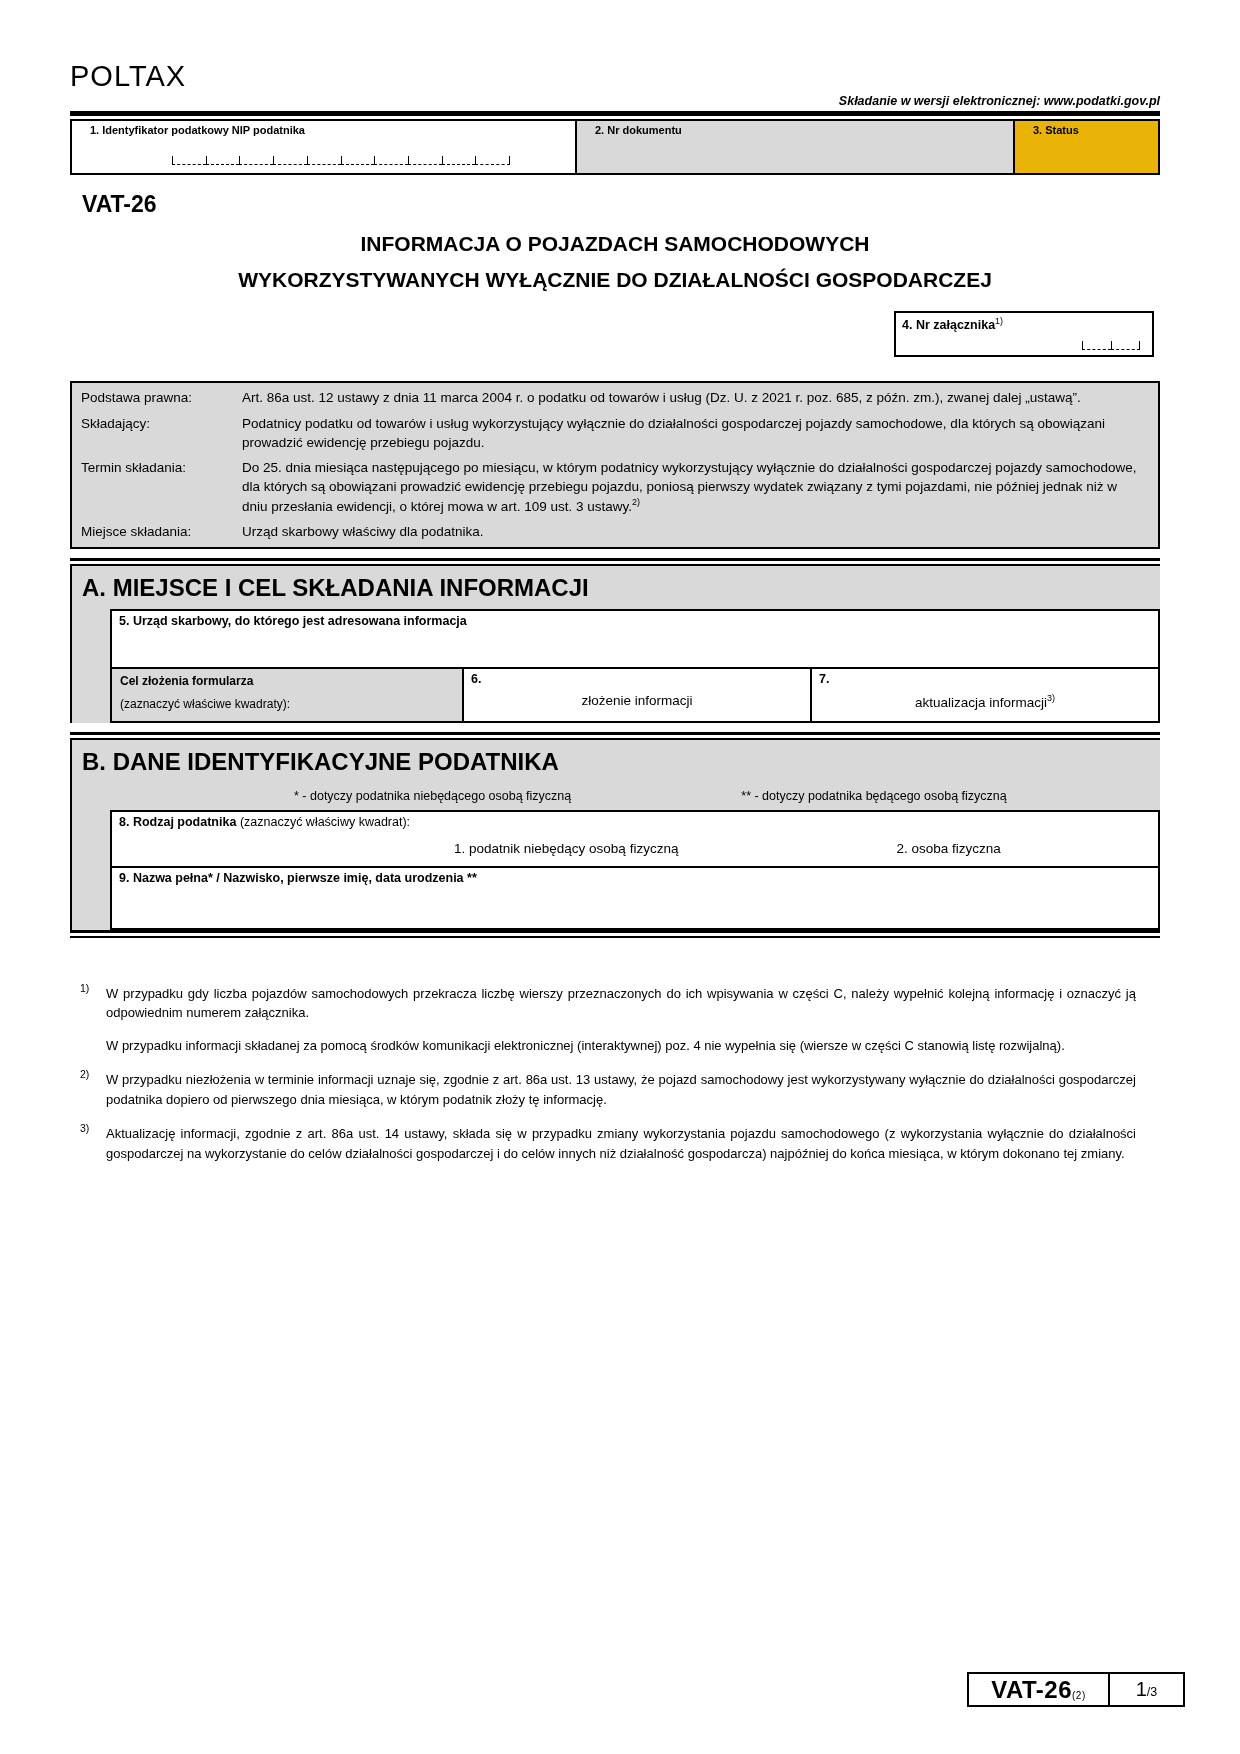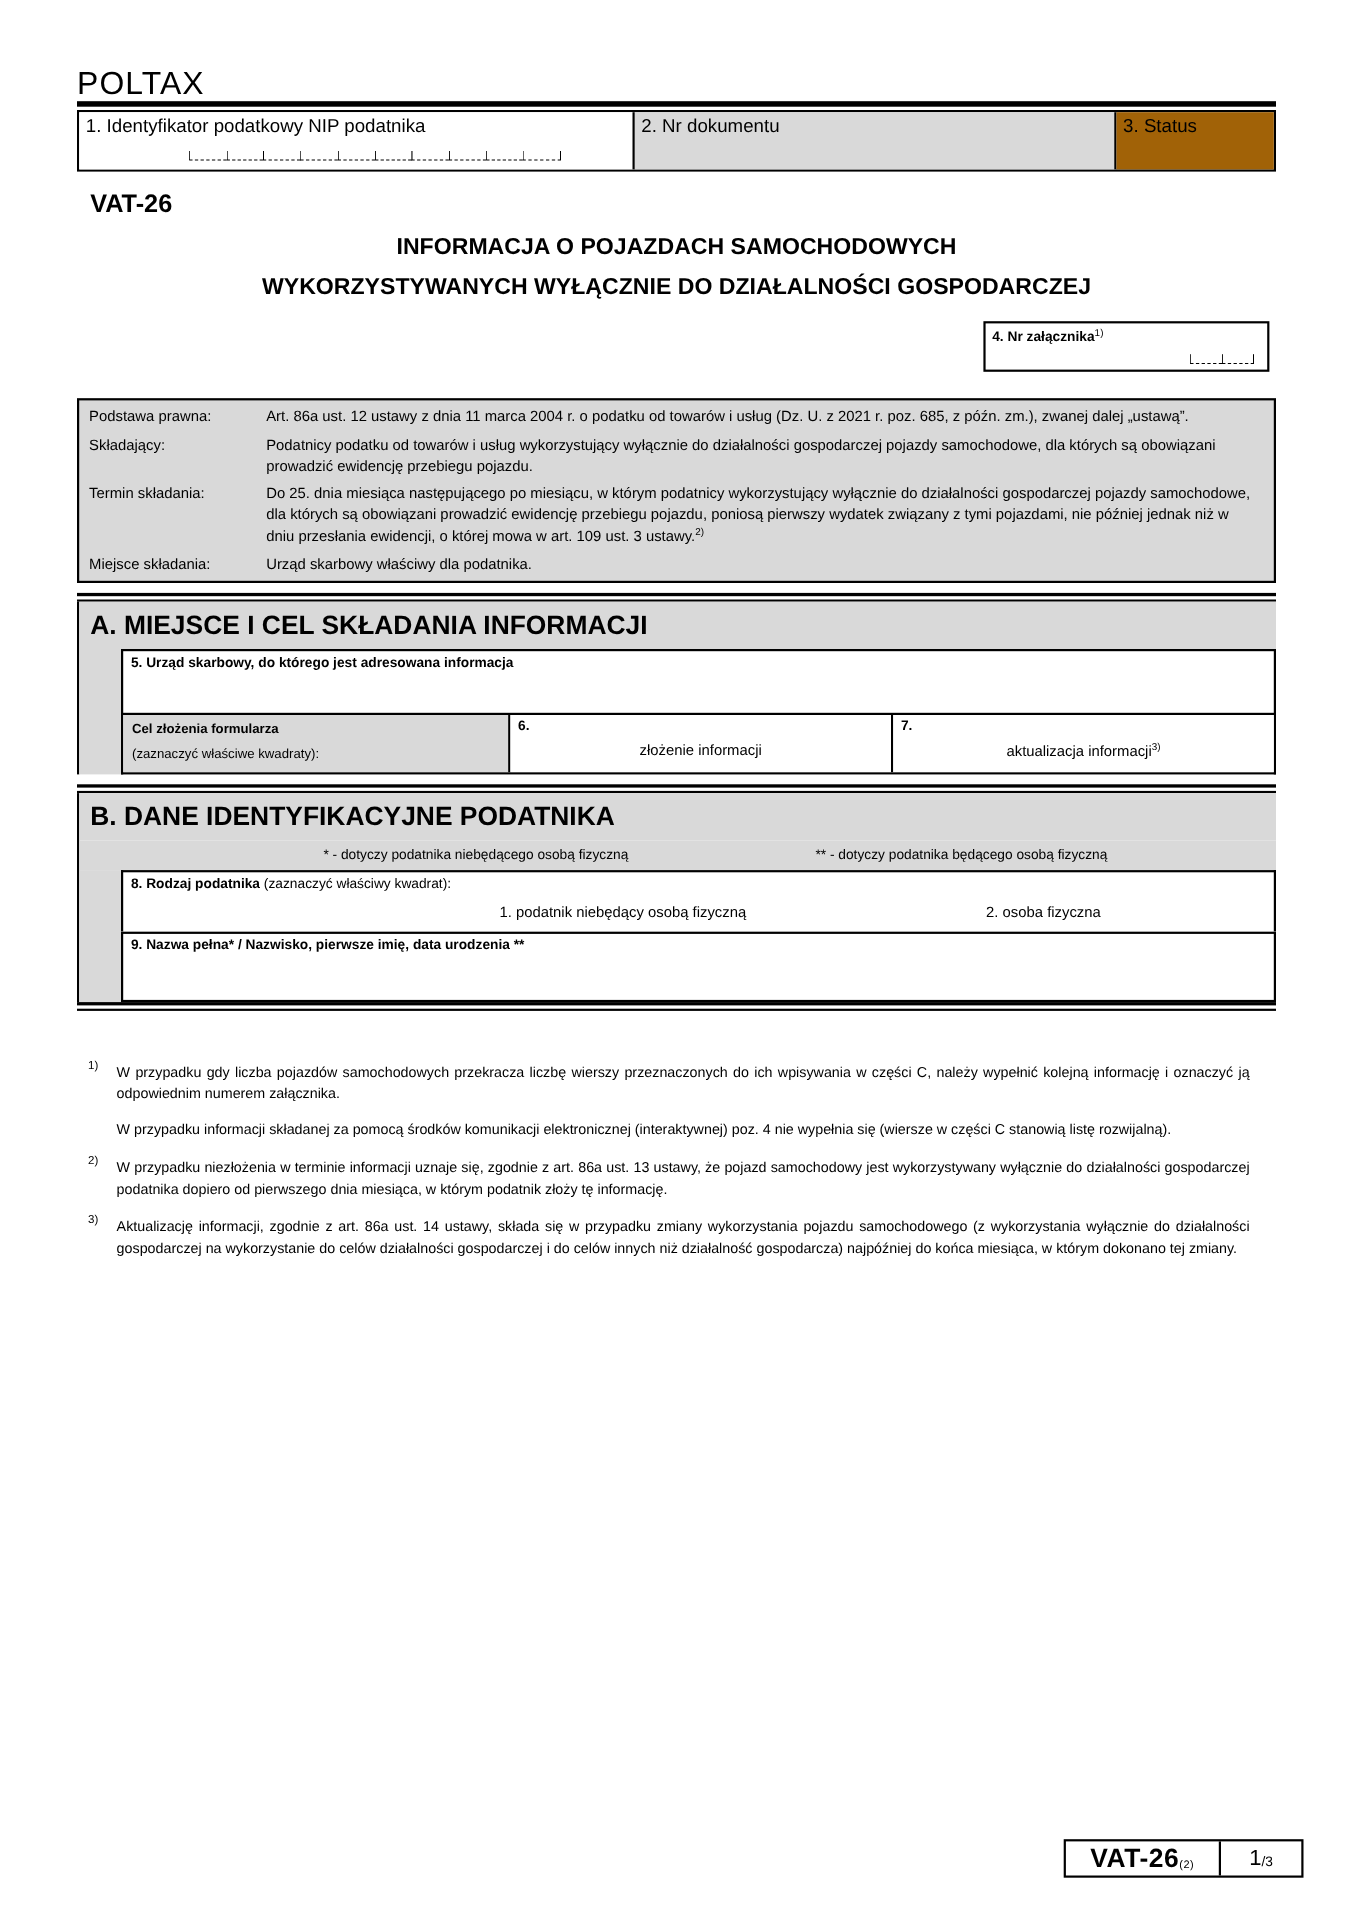--- a/index.html
+++ b/index.html
@@ -10,24 +10,24 @@
 
   
   .hdr { display:flex; align-items:flex-end; margin-top:62px; }
   .brand { font-size:29px; font-weight:400; letter-spacing:1px; line-height:1; }
   .instr { flex:1; font-size:11.5px; letter-spacing:-0.2px; padding-left:38px; padding-bottom:3px; }
   .efiling { text-align:right; font-size:12.5px; font-weight:700; font-style:italic; margin-top:3px; padding-bottom:2px; }
   .heavy-rule { height:5px; background:#000; margin-top:1px; }
 
   
   .top-table { display:flex; border:2px solid #000; margin-top:3px; height:56px; }
-  .top-table .cell { padding:3px 6px; font-size:17px; font-weight:400; }
+  .top-table .cell { padding:3px 18px; font-size:11px; font-weight:700; }
   .cell-nip { width:505px; background:#fff; border-right:2px solid #000; position:relative; }
   .cell-doc { width:438px; background:#d9d9d9; border-right:2px solid #000; }
-  .cell-status { flex:1; background:#a16207; }
+  .cell-status { flex:1; background:#eab308; }
   .comb { display:flex; }
   .comb .c { border-left:1px solid #000; border-bottom:1px dashed #000; height:9px; }
   .comb .c:last-child { border-right:1px solid #000; }
   .nip-comb { position:absolute; left:100px; bottom:8px; width:338px; }
   .nip-comb .c { flex:1; }
 
   
   .form-code { font-size:23px; font-weight:700; margin:16px 0 8px 12px; }
   .main-title { text-align:center; font-size:21px; font-weight:700; line-height:1.7; }
 
@@ -88,20 +88,21 @@
 </style>
 </head>
 <body>
 
 <div class="page">
   <div class="content">
 
     <div class="hdr">
       <div class="brand">POLTAX</div>
     </div>
+    <div class="efiling">Składanie w wersji elektronicznej: www.podatki.gov.pl</div>
     <div class="heavy-rule"></div>
 
     <div class="top-table">
       <div class="cell cell-nip">
         <span>1. Identyfikator podatkowy NIP podatnika</span>
         <div class="comb nip-comb">
           <span class="c"></span>
             <span class="c"></span>
             <span class="c"></span>
             <span class="c"></span>

